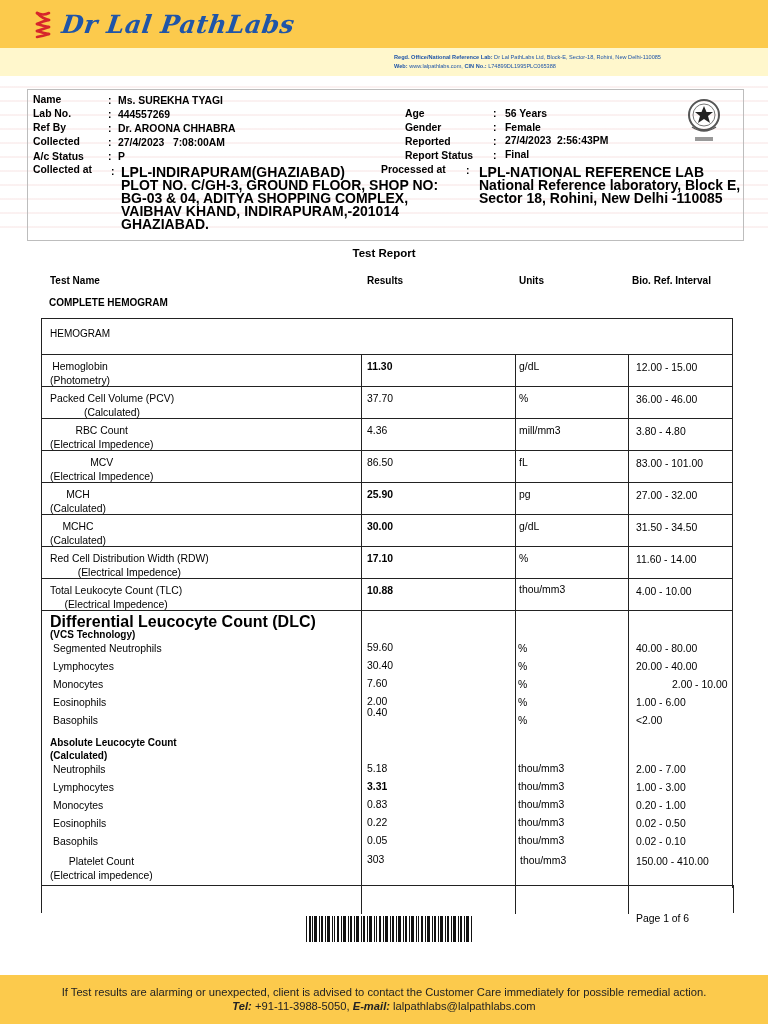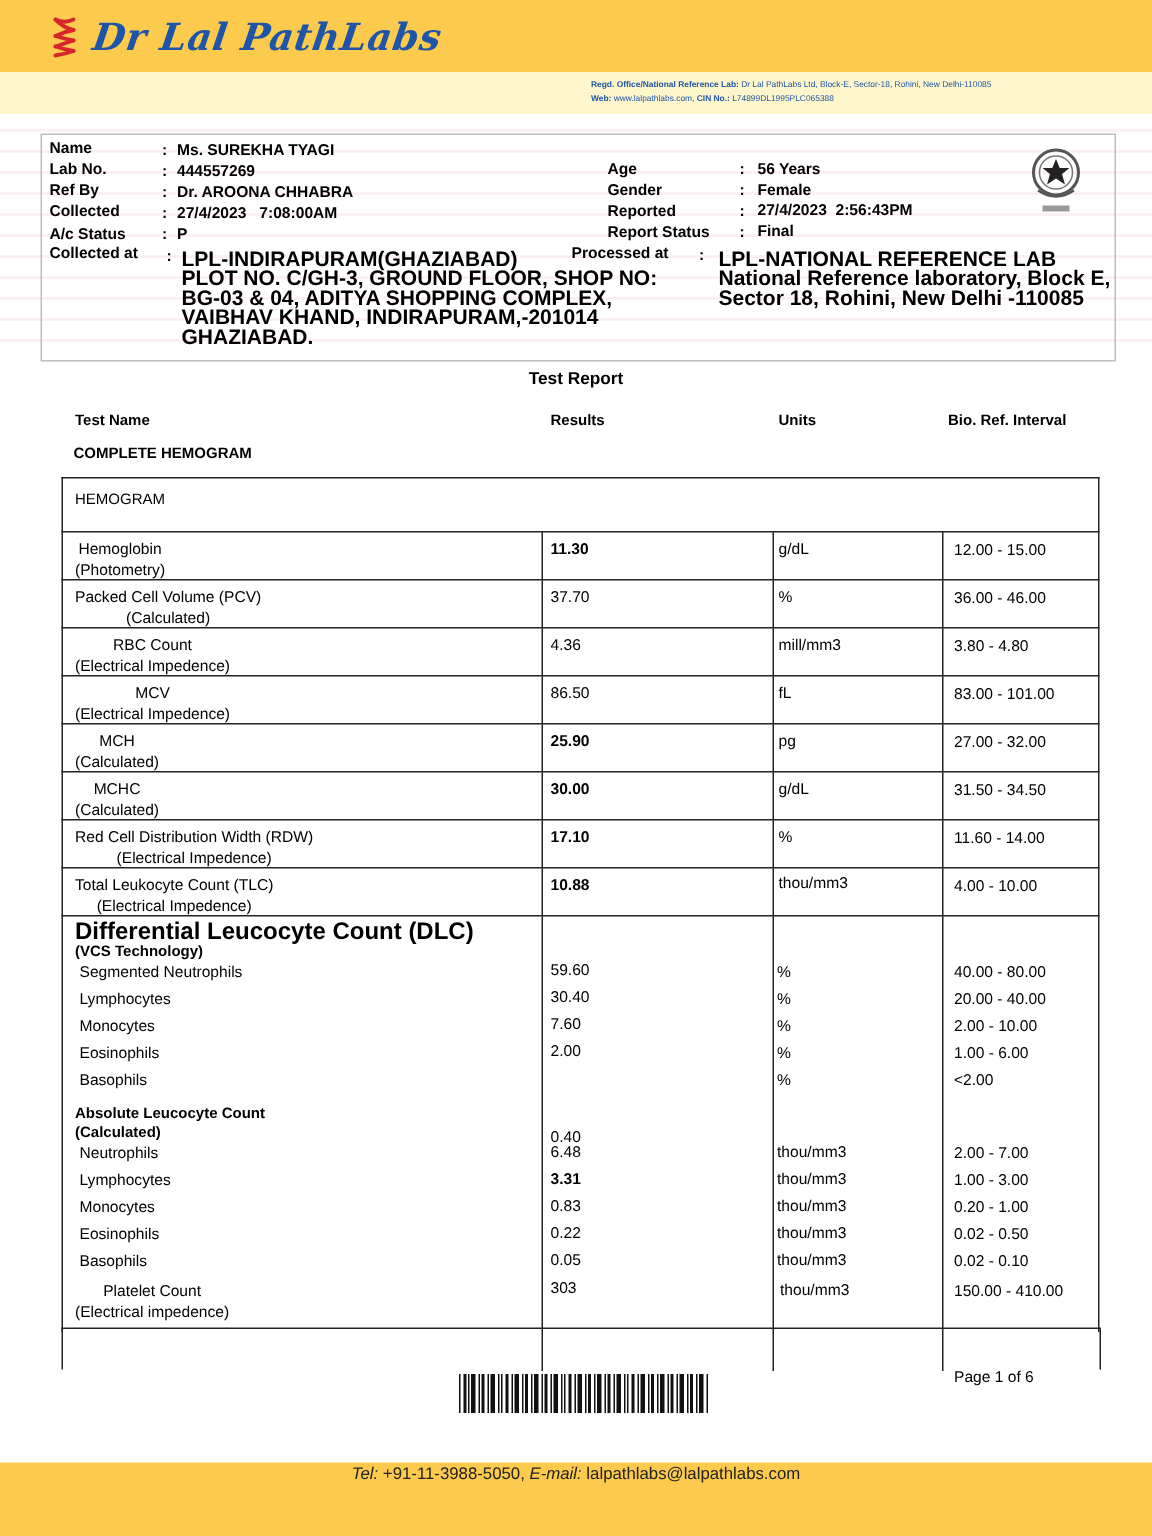--- a/index.html
+++ b/index.html
@@ -40,21 +40,21 @@
     .cell.b { font-weight: bold; }
     .sub { display: block; text-align: center; }
 
     .pager { position: absolute; left: 636px; top: 913px; font-size: 10.4px; }
     .barcode { position: absolute; left: 306px; top: 916px; width: 166px; height: 26px; }
 
     
     .ftr { position: absolute; left: 0; top: 975px; width: 768px; height: 49px; background: #fcca4c; text-align: center; }
     .ftr-1 { margin-top: 11px; font-size: 11.2px; color: #222; }
     .ftr-2 { margin-top: 2px; font-size: 11.2px; color: #222; }
-    .ftr-2 b { font-style: italic; font-weight: normal; }
+    .ftr-2 b { font-style: italic; font-weight: bold; }
   </style>
 </head>
 <body>
 
 <div class="hdr-top">
   <div class="logo">
     <svg viewBox="0 0 18 28">
       <g stroke="#d6262b" stroke-width="2.6" fill="none" stroke-linecap="round">
         <path d="M3 2 Q9 5 15 2"></path>
           <path d="M3 2 Q9 8 15 9"></path>
@@ -245,41 +245,41 @@
 <div>
   <div class="cell" style="left:53px;top:660px">Lymphocytes</div>
   <div class="cell" style="left:367px;top:659px">30.40</div>
   <div class="cell" style="left:518px;top:660px">%</div>
   <div class="cell" style="left:636px;top:660px">20.00 - 40.00</div>
 </div>
 <div>
   <div class="cell" style="left:53px;top:678px">Monocytes</div>
   <div class="cell" style="left:367px;top:677px">7.60</div>
   <div class="cell" style="left:518px;top:678px">%</div>
-  <div class="cell" style="left:636px;top:678px">2.00 - 10.00</div>
+  <div class="cell" style="left:672px;top:678px">2.00 - 10.00</div>
 </div>
 <div>
   <div class="cell" style="left:53px;top:696px">Eosinophils</div>
   <div class="cell" style="left:367px;top:695px">2.00</div>
   <div class="cell" style="left:518px;top:696px">%</div>
   <div class="cell" style="left:636px;top:696px">1.00 - 6.00</div>
 </div>
 <div>
   <div class="cell" style="left:53px;top:714px">Basophils</div>
-  <div class="cell" style="left:367px;top:752px">0.40</div>
+  <div class="cell" style="left:367px;top:706px">0.40</div>
   <div class="cell" style="left:518px;top:714px">%</div>
   <div class="cell" style="left:636px;top:714px">&lt;2.00</div>
 </div>
 
 <div class="cell b" style="left:50px;top:736px;font-size:10px">Absolute Leucocyte Count</div>
 <div class="cell b" style="left:50px;top:749px;font-size:10px">(Calculated)</div>
 
 <div>
   <div class="cell" style="left:53px;top:763px">Neutrophils</div>
-  <div class="cell" style="left:367px;top:762px">6.48</div>
+  <div class="cell" style="left:367px;top:762px">5.18</div>
   <div class="cell" style="left:518px;top:762px">thou/mm3</div>
   <div class="cell" style="left:636px;top:763px">2.00 - 7.00</div>
 </div>
 <div>
   <div class="cell" style="left:53px;top:781px">Lymphocytes</div>
   <div class="cell b" style="left:367px;top:780px">3.31</div>
   <div class="cell" style="left:518px;top:780px">thou/mm3</div>
   <div class="cell" style="left:636px;top:781px">1.00 - 3.00</div>
 </div>
 <div>
@@ -366,19 +366,20 @@
       <rect x="152" y="0" width="1" height="26"></rect>
     <rect x="154" y="0" width="2" height="26"></rect>
       <rect x="158" y="0" width="1" height="26"></rect>
       <rect x="160" y="0" width="3" height="26"></rect>
       <rect x="165" y="0" width="1" height="26"></rect>
   </g>
 </svg>
 <div class="pager">Page 1 of 6</div>
 
 <div class="ftr">
+  <div class="ftr-1">If Test results are alarming or unexpected, client is advised to contact the Customer Care immediately for possible remedial action.</div>
   <div class="ftr-2">
     <b>Tel:</b>
     <span>+91-11-3988-5050,</span>
     <b>E-mail:</b>
     <span>lalpathlabs@lalpathlabs.com</span>
   </div>
 </div>
 
 </body></html>

